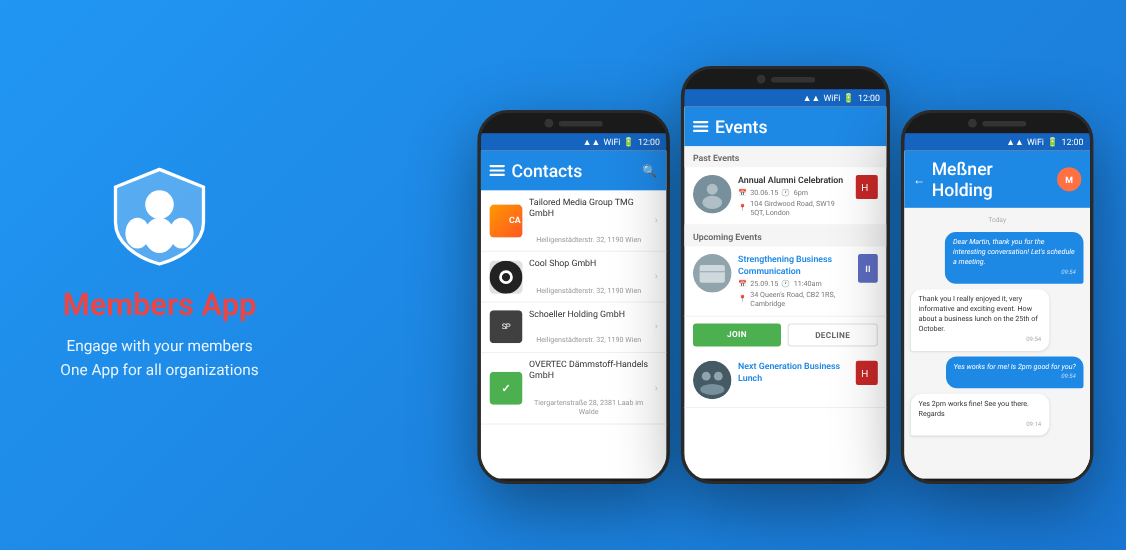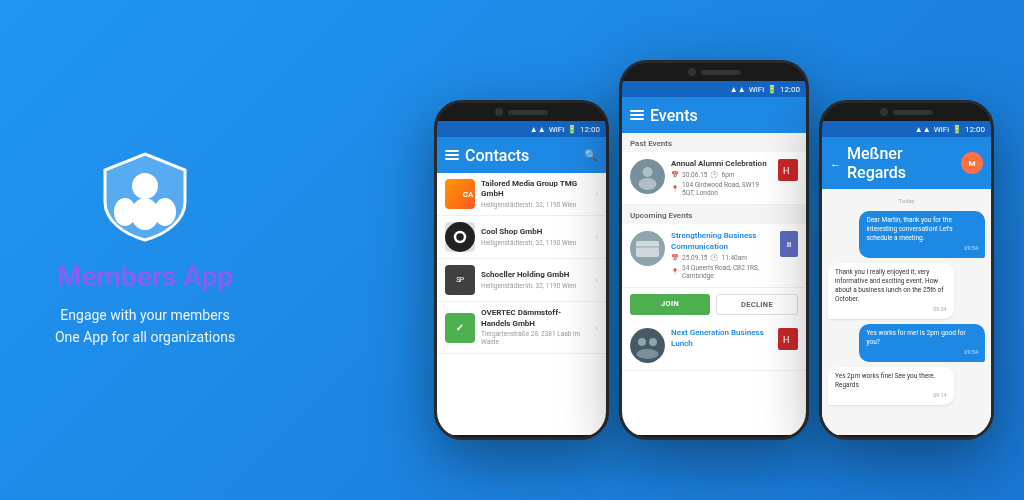--- a/index.html
+++ b/index.html
@@ -35,21 +35,21 @@
 
     .shield-logo {
       width: 100px;
       height: 90px;
       margin-bottom: 18px;
     }
 
     .app-title {
       font-size: 28px;
       font-weight: 600;
-      color: #8b5cf6;
+      color: #ef4444;
       margin-bottom: 11px;
       text-align: center;
     }
 
     .app-subtitle {
       font-size: 14px;
       color: rgba(255,255,255,0.9);
       text-align: center;
       line-height: 1.6;
     }
@@ -224,30 +224,31 @@
       overflow: hidden;
     }
 
     .contact-info {
       flex: 1;
       min-width: 0;
     }
 
     .contact-name {
       font-size: 8px;
-      font-weight: 700;
+      font-weight: 400;
       color: #333;
       line-height: 1.3;
     }
 
     .contact-address {
       font-size: 6.5px;
       color: #999;
-      margin-top: 1px;
+      margin-top: 14px;
       line-height: 1.3;
+      text-align: center;
     }
 
     .chevron-right {
       font-size: 9px;
       color: #ccc;
     }
 
     
     .events-section-title {
       font-size: 8px;
@@ -368,20 +369,21 @@
       font-size: 6.5px;
       line-height: 1.4;
       position: relative;
     }
 
     .chat-bubble.received {
       background: #1E88E5;
       color: white;
       align-self: flex-end;
       border-bottom-right-radius: 2px;
+      font-style: italic;
     }
 
     .chat-bubble.sent {
       background: white;
       color: #333;
       align-self: flex-start;
       border-bottom-left-radius: 2px;
       box-shadow: 0 1px 2px rgba(0,0,0,0.1);
     }
 
@@ -669,21 +671,21 @@
       </div>
       <div class="phone-status-bar">
         <span>▲▲</span>
         <span>WiFi</span>
         <span>🔋</span>
         <span>12:00</span>
       </div>
       <div class="phone-screen">
         <div class="app-header">
           <span class="back-arrow">←</span>
-          <span class="app-header-title">Meßner Regards</span>
+          <span class="app-header-title">Meßner Holding</span>
           <div class="messages-header-avatar">M</div>
         </div>
 
         <div class="chat-messages">
           <div class="chat-date-divider">Today</div>
 
           <div class="chat-bubble received">
             <span>Dear Martin, thank you for the interesting conversation! Let's schedule a meeting.</span>
             <div class="chat-time">09:54</div>
           </div>

